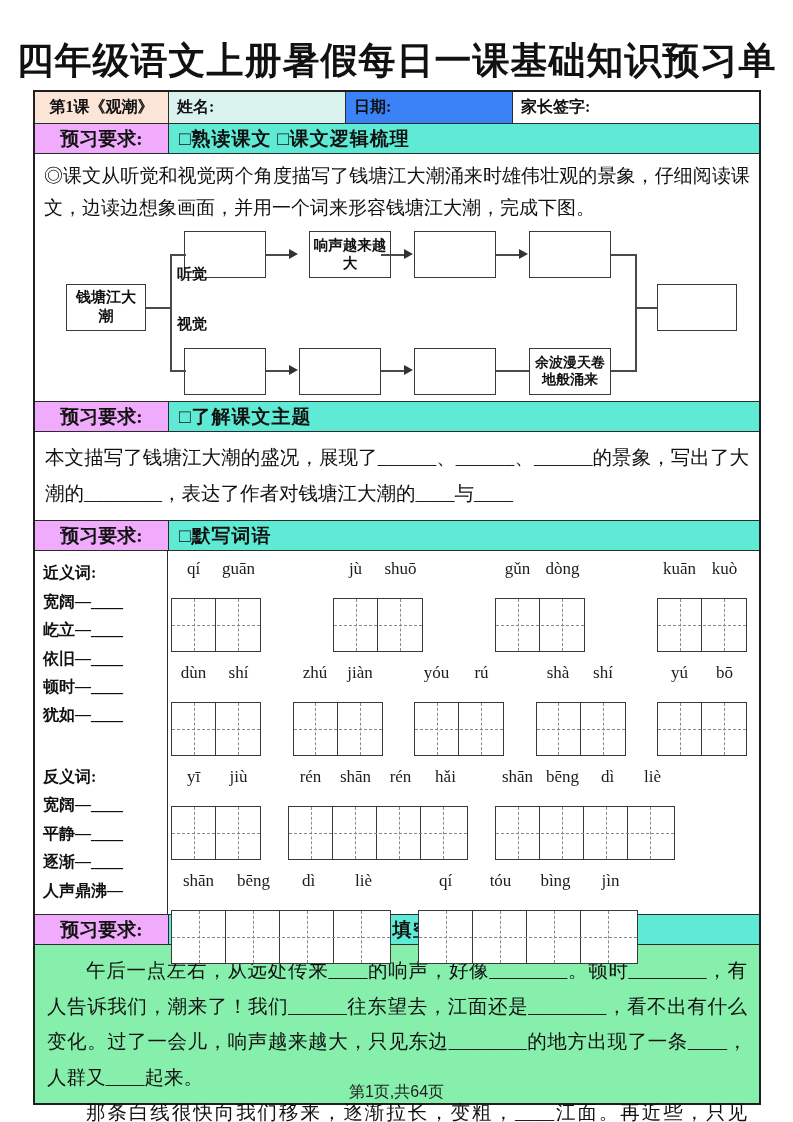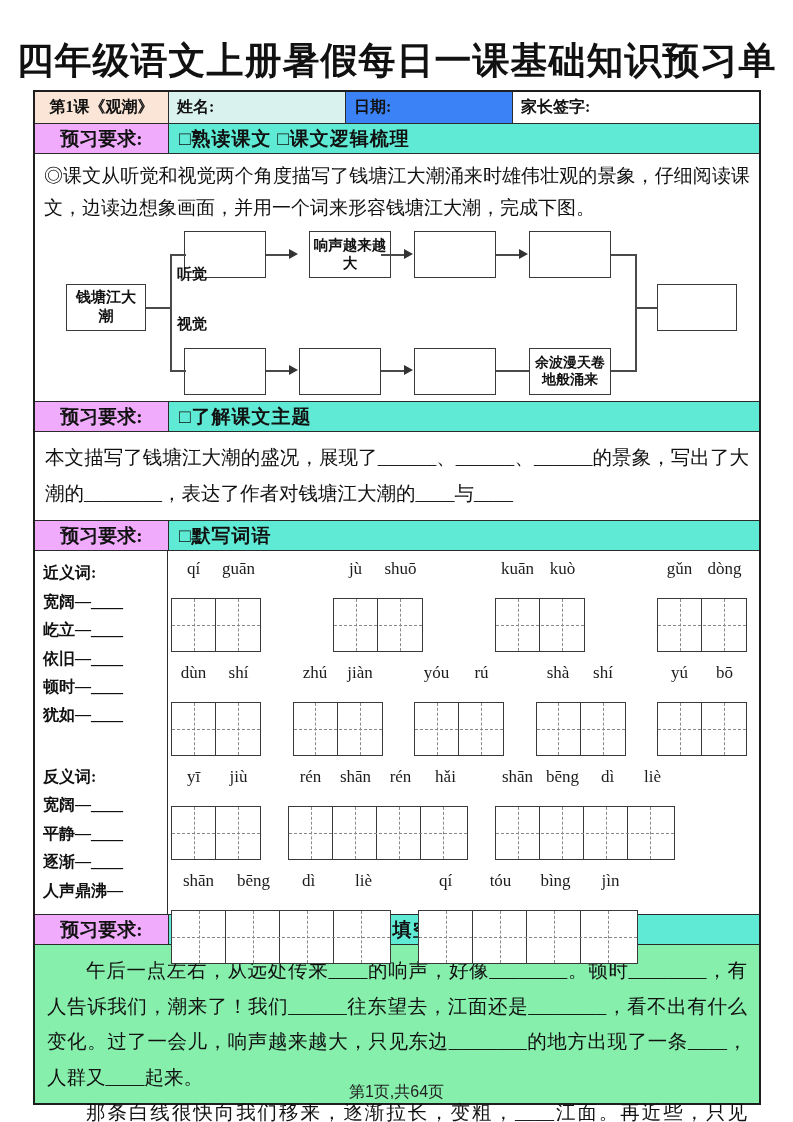--- a/index.html
+++ b/index.html
@@ -206,32 +206,32 @@
                   <span class="syl">jù</span>
                   <span class="syl">shuō</span>
                 </div>
                 <div class="boxes">
                   <div class="wcell"></div>
                   <div class="wcell"></div>
                 </div>
               </div>
               <div class="grid-block">
                 <div class="syllables">
+                  <span class="syl">gǔn</span>
+                  <span class="syl">dòng</span>
+                </div>
+                <div class="boxes">
+                  <div class="wcell"></div>
+                  <div class="wcell"></div>
+                </div>
+              </div>
+              <div class="grid-block">
+                <div class="syllables">
                   <span class="syl">kuān</span>
                   <span class="syl">kuò</span>
-                </div>
-                <div class="boxes">
-                  <div class="wcell"></div>
-                  <div class="wcell"></div>
-                </div>
-              </div>
-              <div class="grid-block">
-                <div class="syllables">
-                  <span class="syl">gǔn</span>
-                  <span class="syl">dòng</span>
                 </div>
                 <div class="boxes">
                   <div class="wcell"></div>
                   <div class="wcell"></div>
                 </div>
               </div>
             </div>
             <div class="pin-row sb">
               <div class="grid-block">
                 <div class="syllables">

